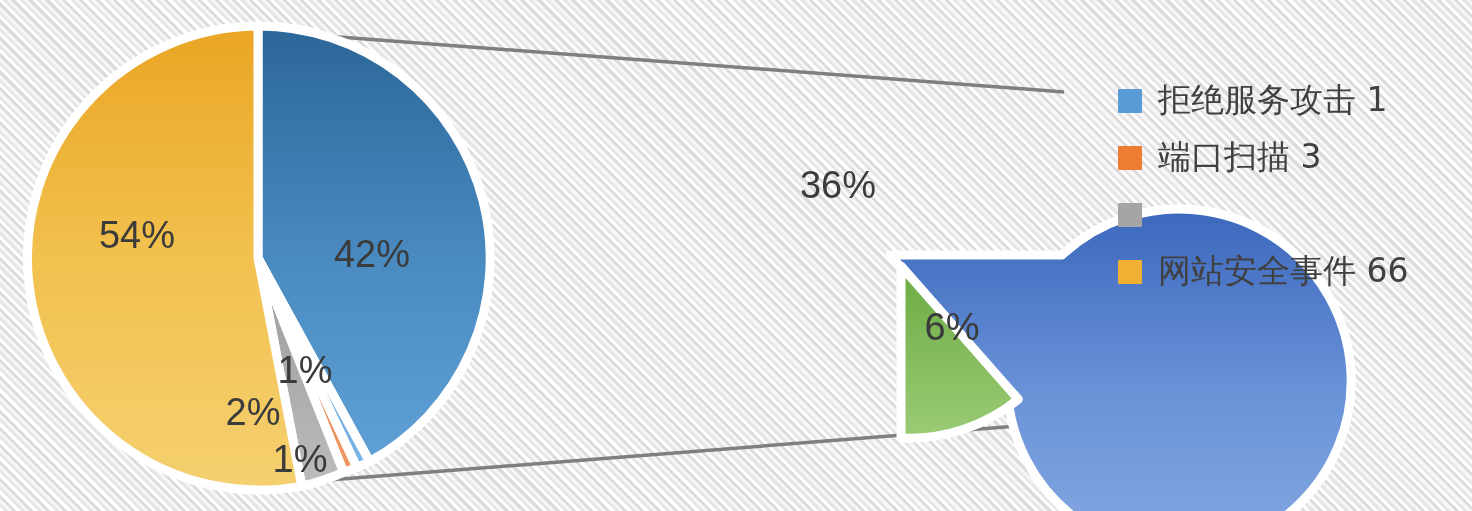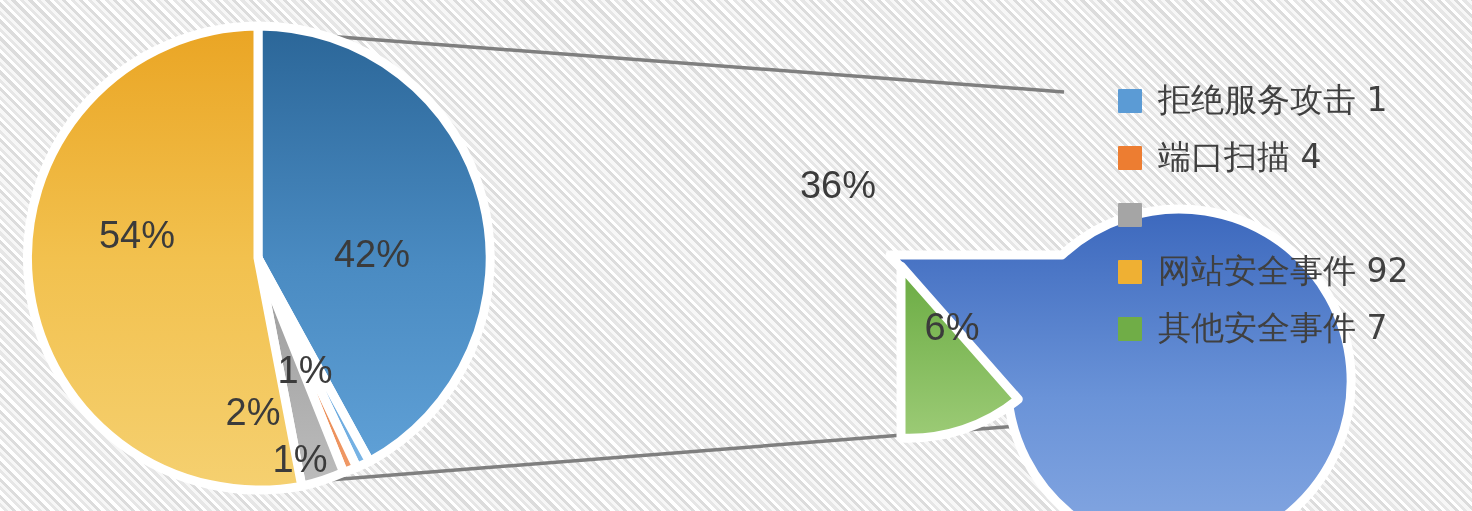--- a/index.html
+++ b/index.html
@@ -127,32 +127,28 @@
 
   <div class="legend">
 
     <div class="legend-row">
       <span class="legend-swatch" style="background:#5b9bd5"></span>
       <span class="legend-label">拒绝服务攻击 1</span>
     </div>
 
     <div class="legend-row">
       <span class="legend-swatch" style="background:#ed7d31"></span>
-      <span class="legend-label">端口扫描 4</span>
+      <span class="legend-label">端口扫描 3</span>
     </div>
 
     <div class="legend-row">
       <span class="legend-swatch" style="background:#a5a5a5"></span>
     </div>
 
     <div class="legend-row">
       <span class="legend-swatch" style="background:#efb033"></span>
-      <span class="legend-label">网站安全事件 92</span>
+      <span class="legend-label">网站安全事件 66</span>
     </div>
 
 
-    <div class="legend-row">
-      <span class="legend-swatch" style="background:#70ad47"></span>
-      <span class="legend-label">其他安全事件 7</span>
-    </div>
 
   </div>
 </div>
 
 </body></html>

